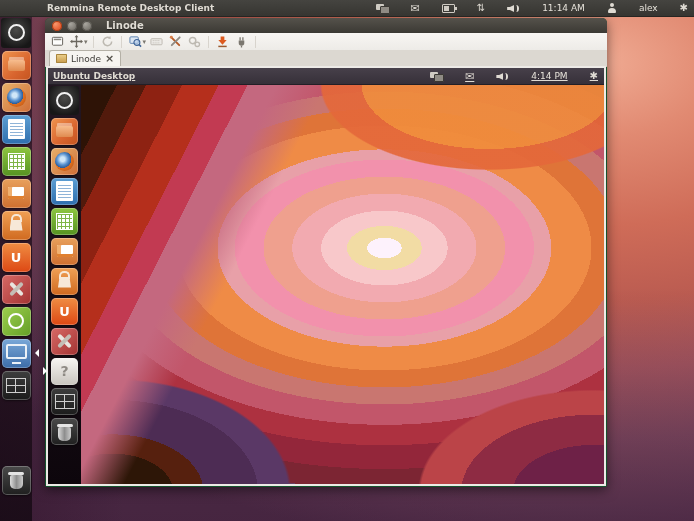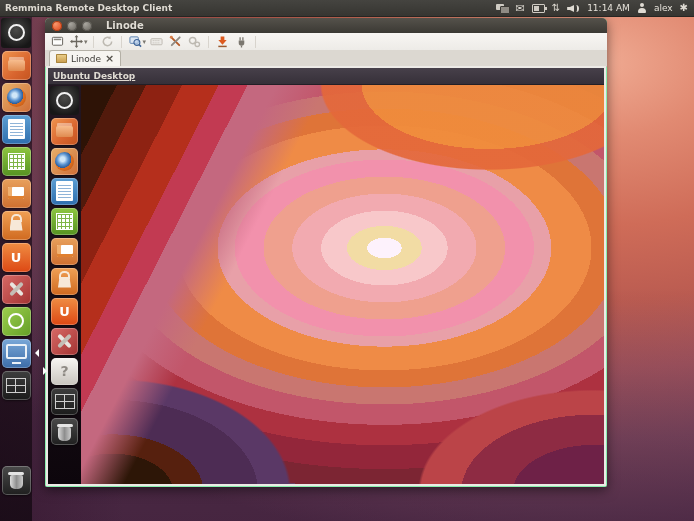--- a/index.html
+++ b/index.html
@@ -11,23 +11,23 @@
     background:
       linear-gradient(90deg, rgba(30,5,25,.30), rgba(0,0,0,0) 18%),
       linear-gradient(180deg, rgba(0,0,0,0) 55%, rgba(40,10,40,.28) 100%),
       radial-gradient(115% 95% at 86% 12%,
         #f0ab93 0%, #e18a72 15%, #cf6c58 33%, #bb5c51 48%,
         #a2555f 62%, #7f4a60 76%, #643c56 90%, #52304a 100%);}
 
   
   .panel{position:absolute;left:0;top:0;right:0;height:16px;
     background:linear-gradient(#454440,#363531);border-bottom:1px solid #262522;
-    display:flex;align-items:center;color:#dfdbd3;font-size:9px;z-index:30;}
+    display:flex;align-items:center;color:#dfdbd3;font-size:9px;z-index:30;padding-left:42px;}
   .panel-title{font-weight:bold;margin-left:5px;white-space:nowrap;}
-  .panel-right{margin-left:auto;display:flex;align-items:center;gap:7px;padding-right:6px;}
+  .panel-right{margin-left:auto;display:flex;align-items:center;gap:22px;padding-right:6px;}
   .clock,.uname{font-size:9px;color:#e6e2da;white-space:nowrap;}
 
   .mini{position:relative;display:inline-flex;align-items:center;justify-content:center;height:14px;color:#dfdbd3;}
   .i-net{width:13px;height:10px;}
   .i-net::before{content:"";position:absolute;left:0;top:1px;width:8px;height:6px;background:#cfcbc3;border-radius:1px;}
   .i-net::after{content:"";position:absolute;left:4px;top:3px;width:8px;height:6px;background:#8f8b84;border:1px solid #3a3833;border-radius:1px;}
   .i-mail::before{content:"\2709";font-size:11px;line-height:1;}
   .i-batt{width:11px;height:7px;border:1px solid #cfcbc3;border-radius:1px;}
   .i-batt::before{content:"";position:absolute;left:1px;top:1px;bottom:1px;width:5px;background:#cfcbc3;}
   .i-batt::after{content:"";position:absolute;right:-3px;top:2px;width:2px;height:3px;background:#cfcbc3;}
@@ -97,21 +97,21 @@
                linear-gradient(transparent 0 6px,#cfcfcf 6px 7px,transparent 7px);}
   .icon-trash{background:linear-gradient(#4a4a4a,#1f1f1f);}
   .icon-trash .glyph::before{content:"";width:13px;height:14px;border-radius:2px 2px 5px 5px;
     background:linear-gradient(90deg,#dcdcdc,#8e8e8e 50%,#cccccc);top:9px;}
   .icon-trash .glyph::after{content:"";width:16px;height:3px;background:#e4e4e4;border-radius:2px;top:6px;}
   .icon-unknown{background:linear-gradient(#f7f5f2,#c9c5bf);}
   .icon-unknown .glyph{color:#8e8a84;font-size:14px;}
 
   
   .window{position:absolute;left:45px;top:18px;width:562px;height:469px;z-index:20;
-    border-radius:5px 5px 2px 2px;box-shadow:0 3px 12px rgba(0,0,0,.5);background:#86efac;}
+    border-radius:5px 5px 2px 2px;box-shadow:0 3px 12px rgba(0,0,0,.5);background:#14532d;}
   .titlebar{position:absolute;left:0;top:0;right:0;height:15px;border-radius:5px 5px 0 0;
     background:linear-gradient(#55524b,#3b3934);border-bottom:1px solid #262420;
     display:flex;align-items:center;padding-left:7px;}
   .wbtn{width:10px;height:10px;border-radius:50%;margin-right:5px;flex:0 0 auto;
     background:radial-gradient(circle at 35% 30%, #a9a69f, #7e7b74 60%, #696660);
     box-shadow:inset 0 0 0 1px #55524c;}
   .wbtn.close{background:radial-gradient(circle at 35% 30%, #f8976d, #e9653a 55%, #cf4d20);
     box-shadow:inset 0 0 0 1px #a83c14;}
   .wtitle{color:#e0dcd4;font-size:10px;font-weight:bold;margin-left:9px;text-shadow:0 1px 1px rgba(0,0,0,.5);}
 
@@ -300,20 +300,27 @@
       <div class="tab">
         <span class="tab-ico"></span>
         <span class="tab-label">Linode</span>
         <span class="tab-close">×</span>
       </div>
     </div>
 
     <div class="viewport">
       <div class="rpanel">
         <span class="panel-title">Ubuntu Desktop</span>
+        <div class="panel-right">
+          <span class="mini i-net"></span>
+          <span class="mini i-mail"></span>
+          <span class="mini i-vol"></span>
+          <span class="clock">4:14 PM</span>
+          <span class="mini i-gear"></span>
+        </div>
       </div>
       <div class="rbody">
         <div class="launcher rlauncher">
             <div class="licon icon-dash">
               <span class="glyph"></span>
             </div>
             <div class="licon icon-home">
               <span class="glyph"></span>
             </div>
             <div class="licon icon-firefox">

